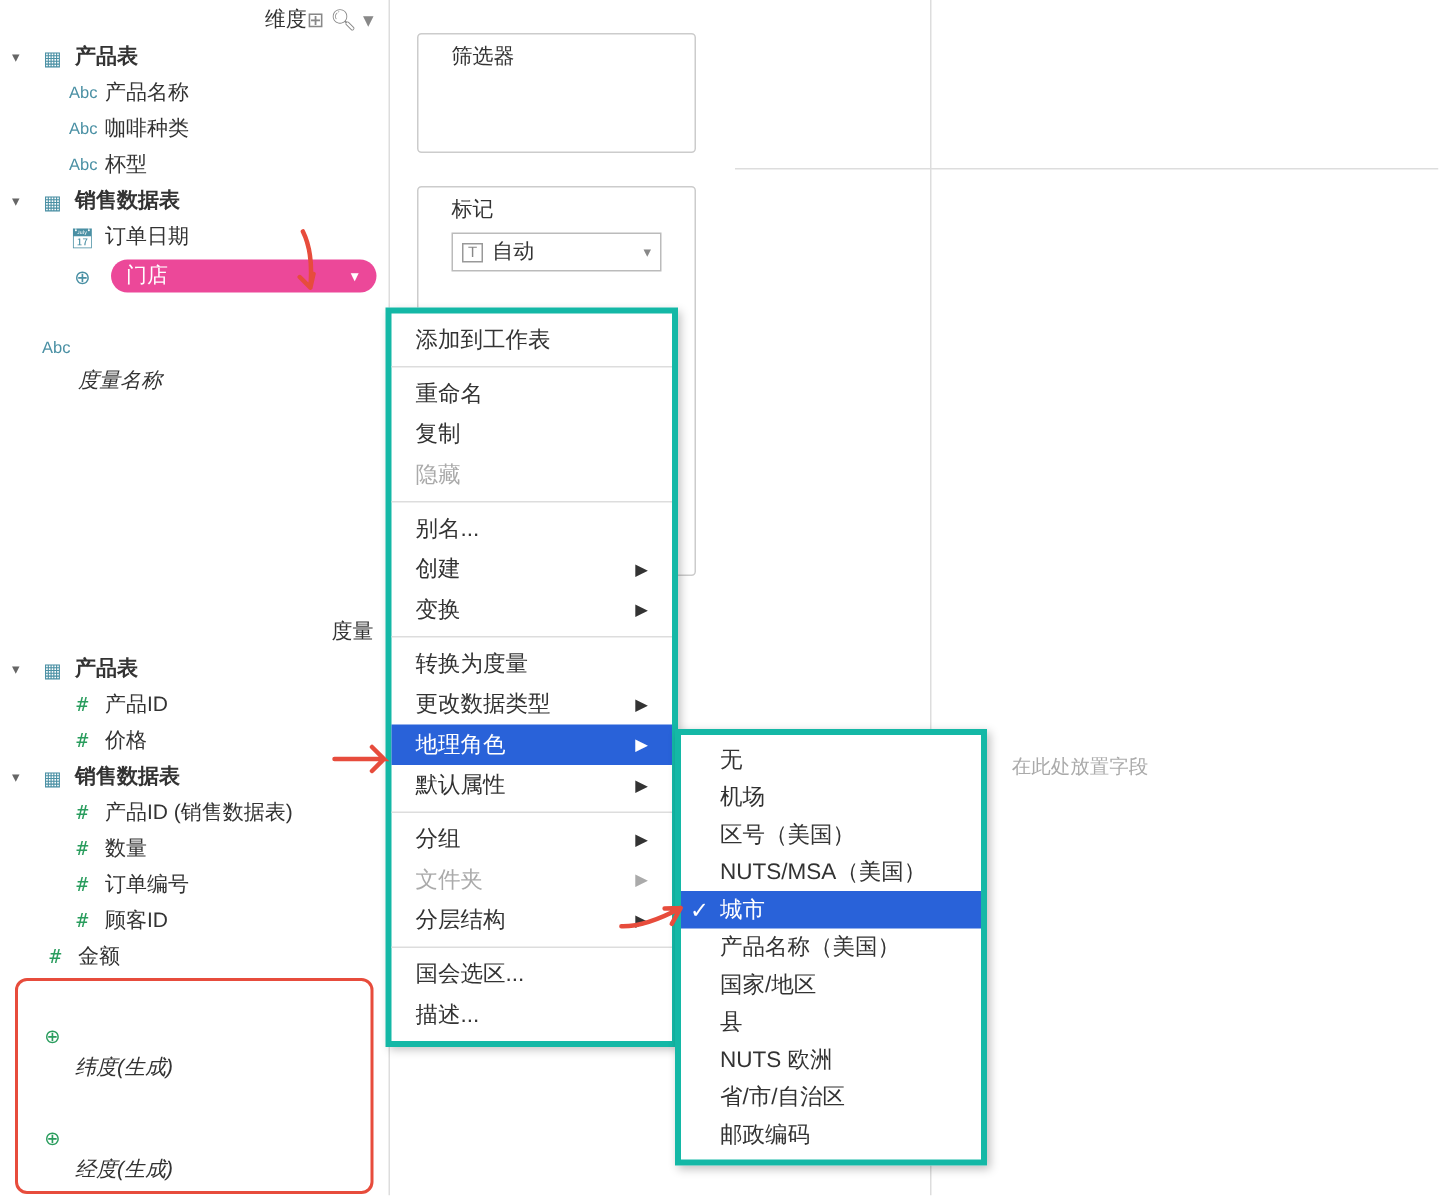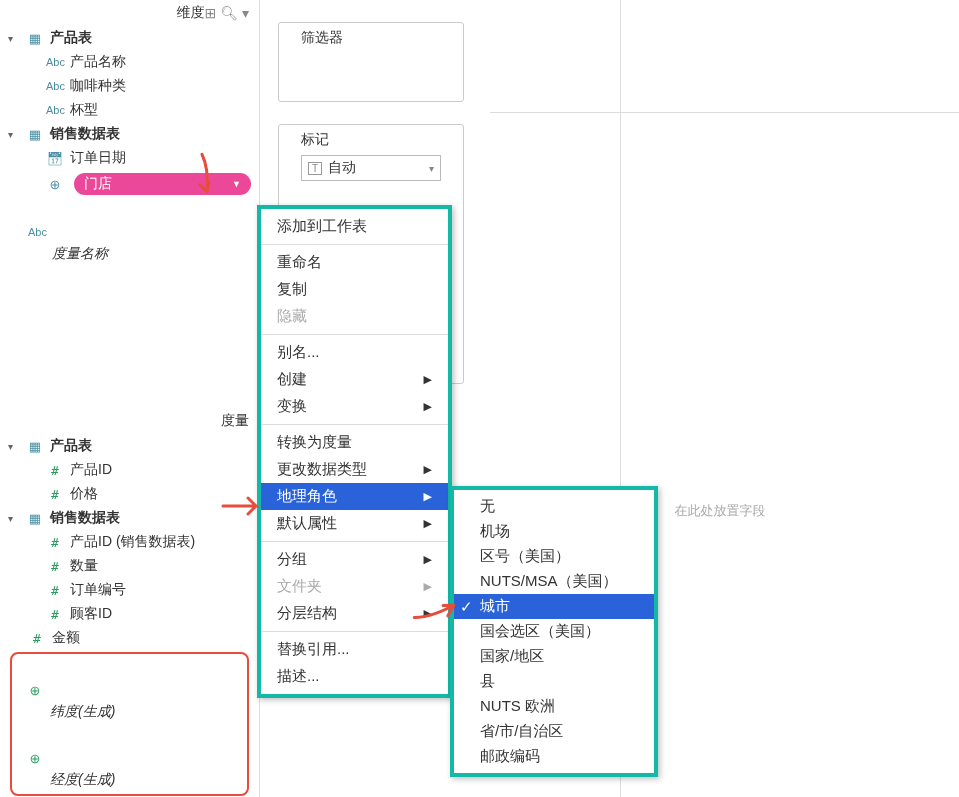--- a/index.html
+++ b/index.html
@@ -266,21 +266,21 @@
   <div class="menu-item disabled">
       <span>文件夹</span>
       <span class="menu-arrow">▶</span>
     </div>
   <div class="menu-item">
       <span>分层结构</span>
       <span class="menu-arrow">▶</span>
     </div>
   <div class="menu-sep"></div>
   <div class="menu-item">
-      <span>替换引用...</span>
+      <span>国会选区...</span>
     </div>
   <div class="menu-item">
       <span>描述...</span>
     </div>
 </div>
 
 <div class="context-menu menu2">
   <div class="menu-item">
       <span>无</span>
     </div>
@@ -291,21 +291,21 @@
       <span>区号（美国）</span>
     </div>
   <div class="menu-item">
       <span>NUTS/MSA（美国）</span>
     </div>
   <div class="menu-item highlighted">
       <span class="check">✓</span>
       <span>城市</span>
     </div>
   <div class="menu-item">
-      <span>国会选区（美国）</span>
+      <span>产品名称（美国）</span>
     </div>
   <div class="menu-item">
       <span>国家/地区</span>
     </div>
   <div class="menu-item">
       <span>县</span>
     </div>
   <div class="menu-item">
       <span>NUTS 欧洲</span>
     </div>

